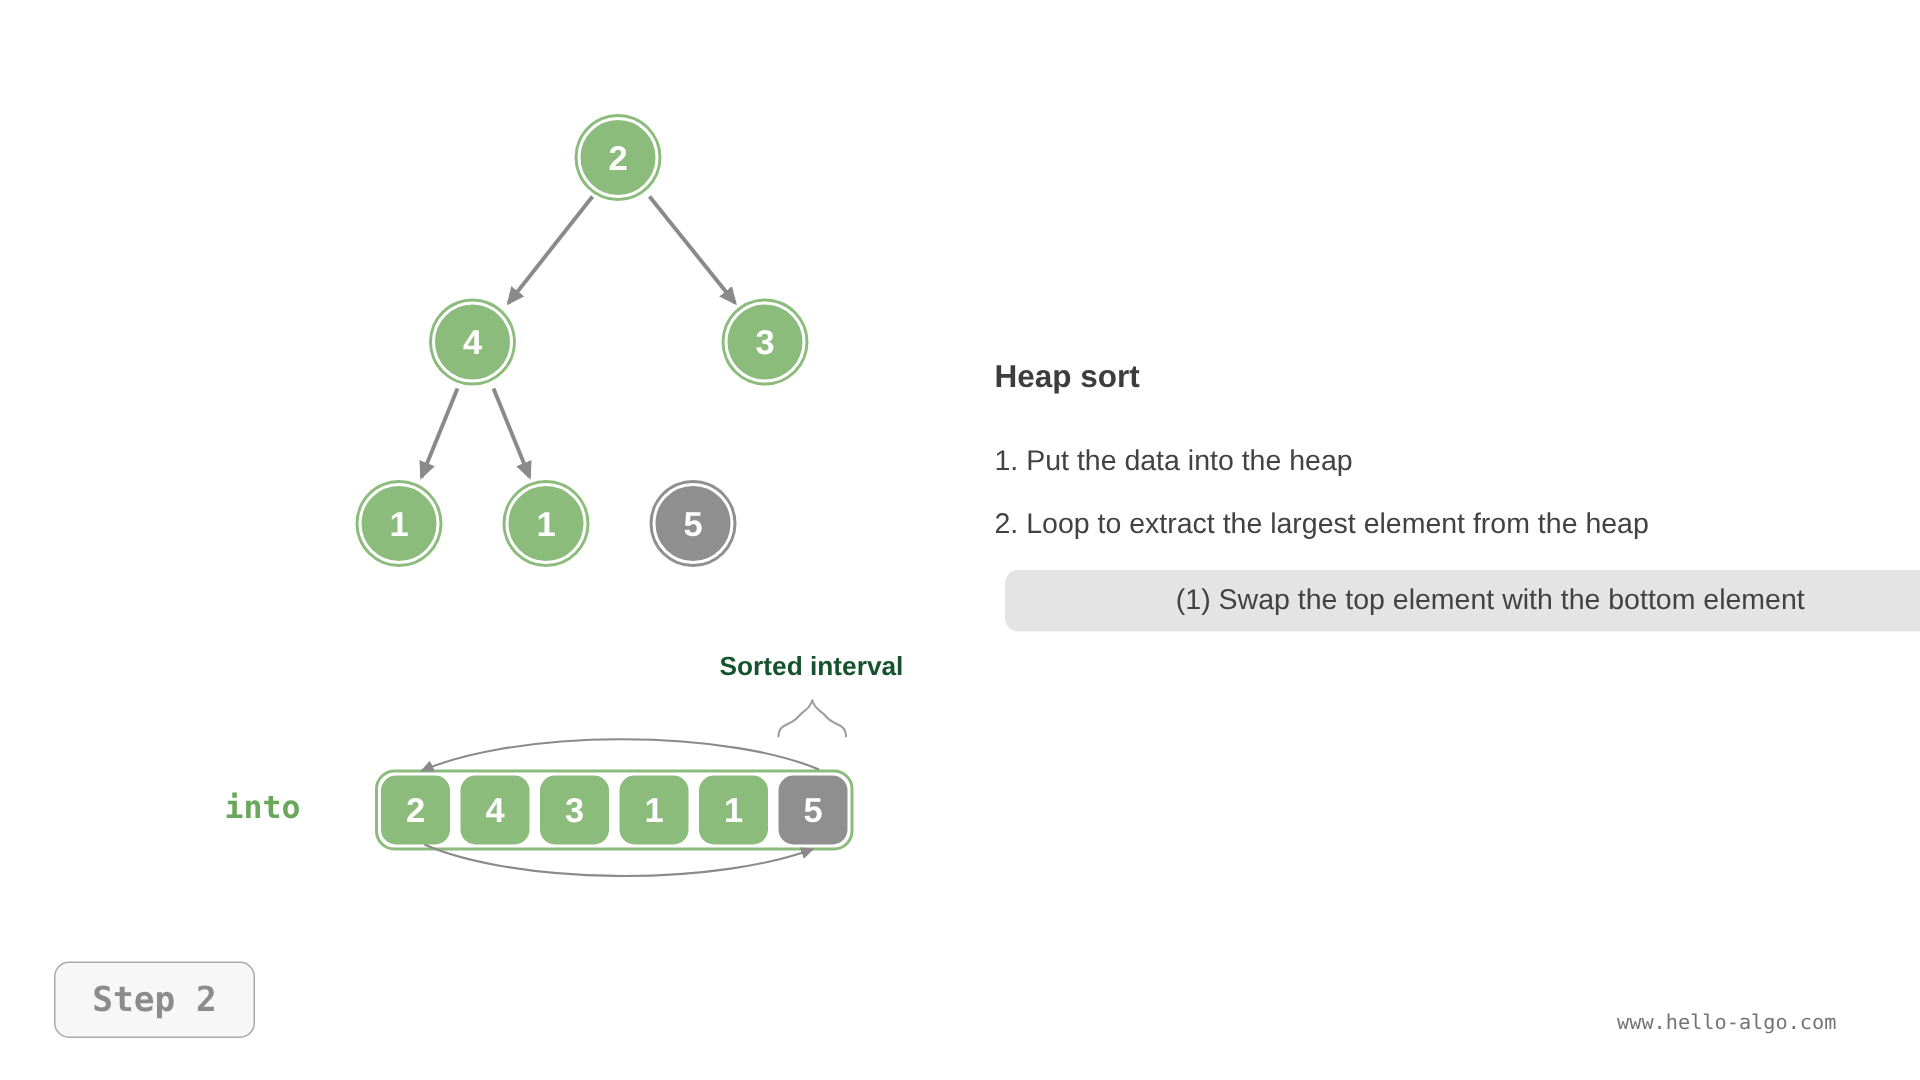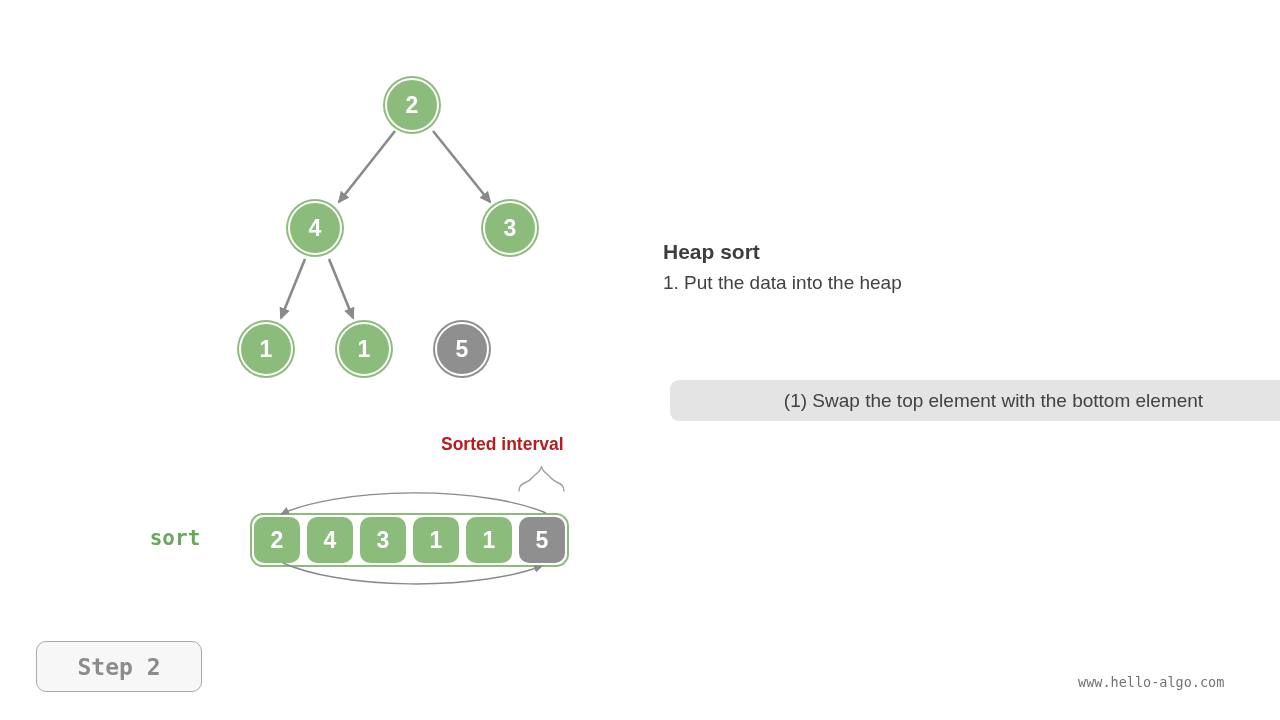--- a/index.html
+++ b/index.html
@@ -36,27 +36,27 @@
     position:absolute;left:250px;top:513px;display:flex;gap:7px;padding:2px;
     border:2px solid #8CBC7C;border-radius:13px;background:#ffffff;z-index:2;
   }
   .cell{
     width:46px;height:46px;border-radius:10px;background:#8CBC7C;
     display:flex;align-items:center;justify-content:center;
     color:#ffffff;font-size:23px;font-weight:bold;
   }
   .cell.sorted{background:#8F8F8F;}
   .sorted-label{
-    position:absolute;left:441px;top:434px;width:200px;text-align:left;
-    font-size:17.5px;font-weight:bold;color:#b91c1c;
+    position:absolute;left:441px;top:434px;width:200px;text-align:center;
+    font-size:17.5px;font-weight:bold;color:#14532d;
   }
 
   
   .step-badge{
-    position:absolute;left:36px;top:641px;width:166px;height:51px;border-radius:10px;
+    position:absolute;left:36px;top:641px;width:134px;height:51px;border-radius:10px;
     background:#f7f7f7;border:1.5px solid #a9a9a9;box-sizing:border-box;
     display:flex;align-items:center;justify-content:center;
     font-family:"DejaVu Sans Mono",monospace;font-size:23px;font-weight:600;color:#8c8c8c;
   }
 
   
   .watermark{
     position:absolute;left:1078px;top:674px;
     font-family:"DejaVu Sans Mono",monospace;font-size:13.5px;color:#737373;
   }
@@ -84,32 +84,33 @@
   </svg>
 
   <div class="node" style="left:385px;top:78px">2</div>
   <div class="node" style="left:288px;top:201px">4</div>
   <div class="node" style="left:483px;top:201px">3</div>
   <div class="node" style="left:239px;top:322px">1</div>
   <div class="node" style="left:337px;top:322px">1</div>
   <div class="node sorted" style="left:435px;top:322px">5</div>
 
   <div class="panel-title">Heap sort</div>
-  <div class="panel-step" style="top:272px">1. Put the data into the heap</div>
+  <div class="panel-step" style="top:297px">1. Put the data into the heap</div>
+  <div class="panel-step" style="top:339px">2. Loop to extract the largest element from the heap</div>
   <div class="substep-box">(1) Swap the top element with the bottom element</div>
 
   <div class="sorted-label">Sorted interval</div>
   <svg class="layer" width="1280" height="720" style="z-index:3">
     <g stroke="#9e9e9e" stroke-width="1.4" fill="none" stroke-linecap="round">
       <path d="M 519 491 C 519 482, 527 484, 532 478 C 537 472, 539 474, 541.5 467"></path>
       <path d="M 564 491 C 564 482, 556 484, 551 478 C 546 472, 544 474, 541.5 467"></path>
     </g>
   </svg>
 
-  <div class="array-label">sort</div>
+  <div class="array-label">into</div>
   <div class="array-box">
     <div class="cell">2</div>
     <div class="cell">4</div>
     <div class="cell">3</div>
     <div class="cell">1</div>
     <div class="cell">1</div>
     <div class="cell sorted">5</div>
   </div>
 
   <svg class="layer" width="1280" height="720" style="z-index:4">

